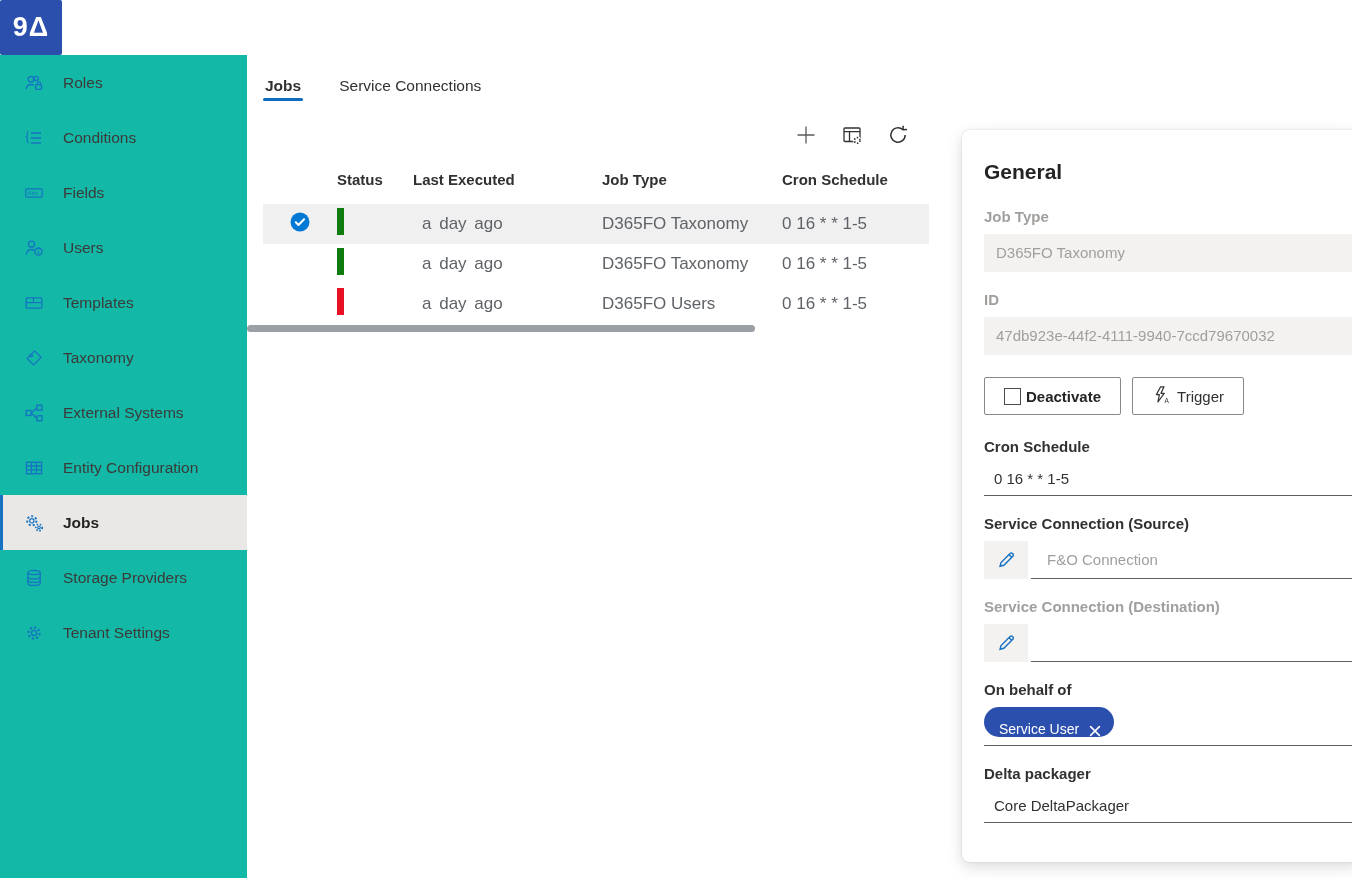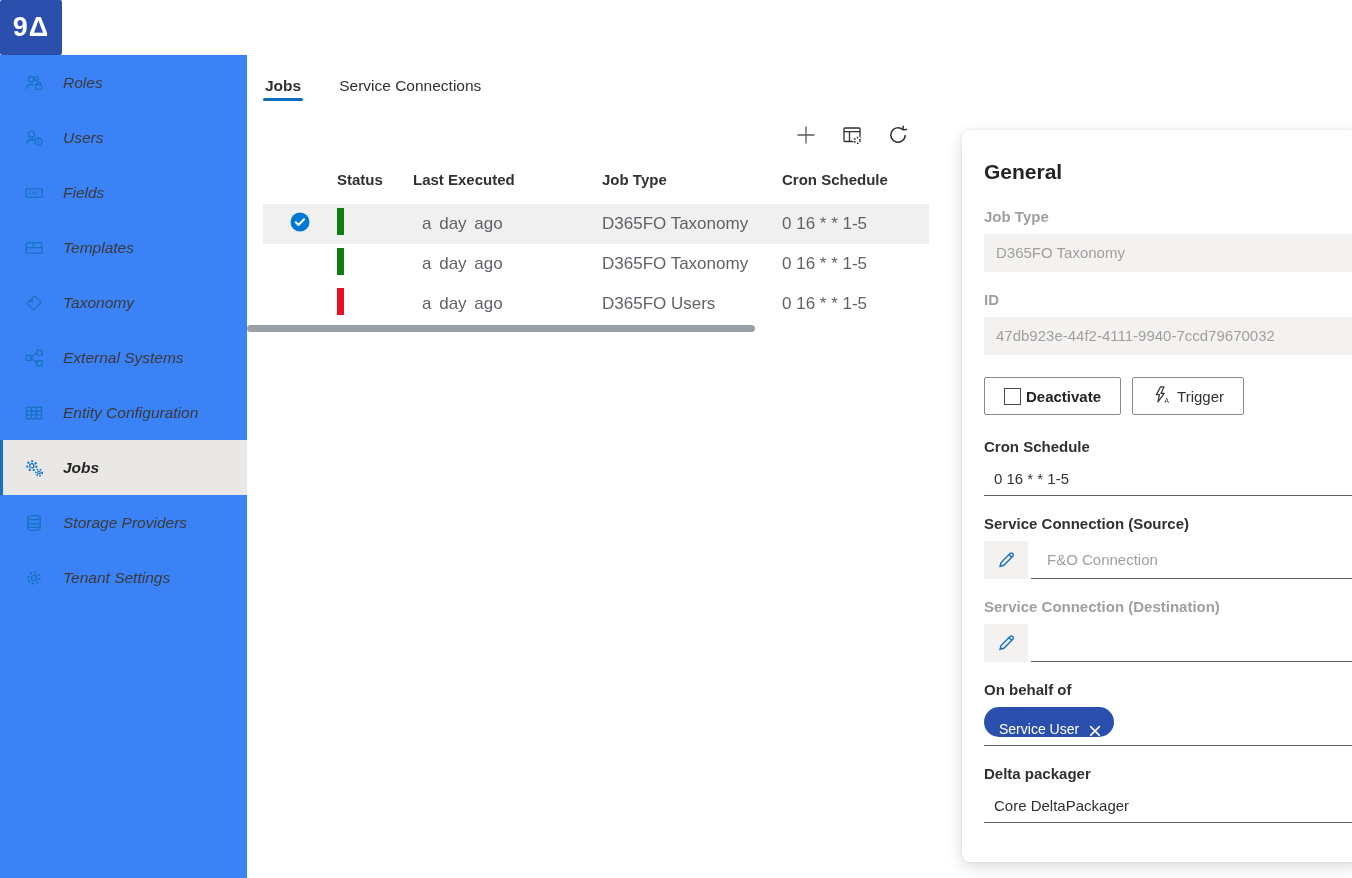--- a/index.html
+++ b/index.html
@@ -13,21 +13,21 @@
   
   .topbar { height: 55px; background: #fff; }
   .logo {
     width: 62px; height: 55px;
     color: #fff; font-size: 27px; font-weight: bold;
     display: flex; align-items: center; justify-content: center;
     border-radius: 2px; letter-spacing: 1px; cursor: pointer;
   }
   
   .shell { display: flex; height: 823px; }
-  .sidebar { width: 247px; background: #3b82f6; flex: none; font-style: italic; }
+  .sidebar { width: 247px; background: #14b8a6; flex: none; }
   .nav-item {
     height: 55px; display: flex; align-items: center;
     padding-left: 21px; gap: 19px; font-size: 15.5px; color: #3b3a39;
     border-left: 3px solid transparent; cursor: pointer;
   }
   .nav-item.selected { background: #eae8e6; border-left-color: #1673c2; font-weight: 600; color: #252423; }
   .nav-icon { width: 20px; height: 20px; flex: none; display: flex; align-items: center; justify-content: center; }
   .nav-icon svg { display: block; }
   
   .content { flex: 1; background: #fff; padding: 12px 0 0 16px; position: relative; }
@@ -103,42 +103,51 @@
           <circle cx="7" cy="6.3" r="2.8"></circle>
             <path d="M2.2 16.2c.4-3 2.4-4.7 4.8-4.7 1.1 0 2.1.3 2.9.9"></path>
           <circle cx="12.3" cy="5.4" r="2.1"></circle>
           <rect x="11.7" y="11.6" width="5.8" height="4.8" rx="0.8"></rect>
             <path d="M13.3 11.6v-1.2a1.6 1.6 0 0 1 3.2 0v1.2"></path>
         </svg>
       </span>
       <span class="nav-label">Roles</span>
     </div>
 
+    <div class="nav-item">
+      <span class="nav-icon">
+        <svg width="20" height="20" viewBox="0 0 20 20" fill="none" stroke="#1673c2" stroke-width="1.3">
+          <path d="M7 5h10M7 10h10M7 15h10"></path>
+          <path d="M4.6 3.2c-1.2 0-1.4.9-1.4 2v2.4c0 1-.9 1.4-.9 1.4s.9.4.9 1.4v2.4c0 1.1.2 2 1.4 2" stroke-width="1.1"></path>
+        </svg>
+      </span>
+      <span class="nav-label">Conditions</span>
+    </div>
+
+    <div class="nav-item">
+      <span class="nav-icon">
+        <svg width="20" height="20" viewBox="0 0 20 20" fill="none" stroke="#1673c2" stroke-width="1.2">
+          <rect x="1.8" y="5.8" width="16.4" height="8.4" rx="1"></rect>
+          <text x="3.6" y="12.4" font-size="6" fill="#1673c2" stroke="none" font-family="inherit">Abc</text>
+        </svg>
+      </span>
+      <span class="nav-label">Fields</span>
+    </div>
 
     <div class="nav-item">
       <span class="nav-icon">
         <svg width="20" height="20" viewBox="0 0 20 20" fill="none" stroke="#1673c2" stroke-width="1.3">
           <circle cx="7.5" cy="6.2" r="3"></circle>
             <path d="M2.3 16.6c.4-3.3 2.6-5.1 5.2-5.1 1.2 0 2.3.4 3.2 1"></path>
           <circle cx="14.4" cy="13.6" r="3.6"></circle>
             <path d="M14.4 13.2v2.3"></path>
             <circle cx="14.4" cy="11.7" r="0.5" fill="#1673c2" stroke="none"></circle>
         </svg>
       </span>
       <span class="nav-label">Users</span>
-    </div>
-
-    <div class="nav-item">
-      <span class="nav-icon">
-        <svg width="20" height="20" viewBox="0 0 20 20" fill="none" stroke="#1673c2" stroke-width="1.2">
-          <rect x="1.8" y="5.8" width="16.4" height="8.4" rx="1"></rect>
-          <text x="3.6" y="12.4" font-size="6" fill="#1673c2" stroke="none" font-family="inherit">Abc</text>
-        </svg>
-      </span>
-      <span class="nav-label">Fields</span>
     </div>
 
     <div class="nav-item">
       <span class="nav-icon">
         <svg width="20" height="20" viewBox="0 0 20 20" fill="none" stroke="#1673c2" stroke-width="1.3">
           <rect x="2.2" y="4.8" width="15.6" height="10.4" rx="1"></rect>
             <path d="M2.2 9.6h15.6M9.4 4.8v4.8"></path>
         </svg>
       </span>
       <span class="nav-label">Templates</span>

